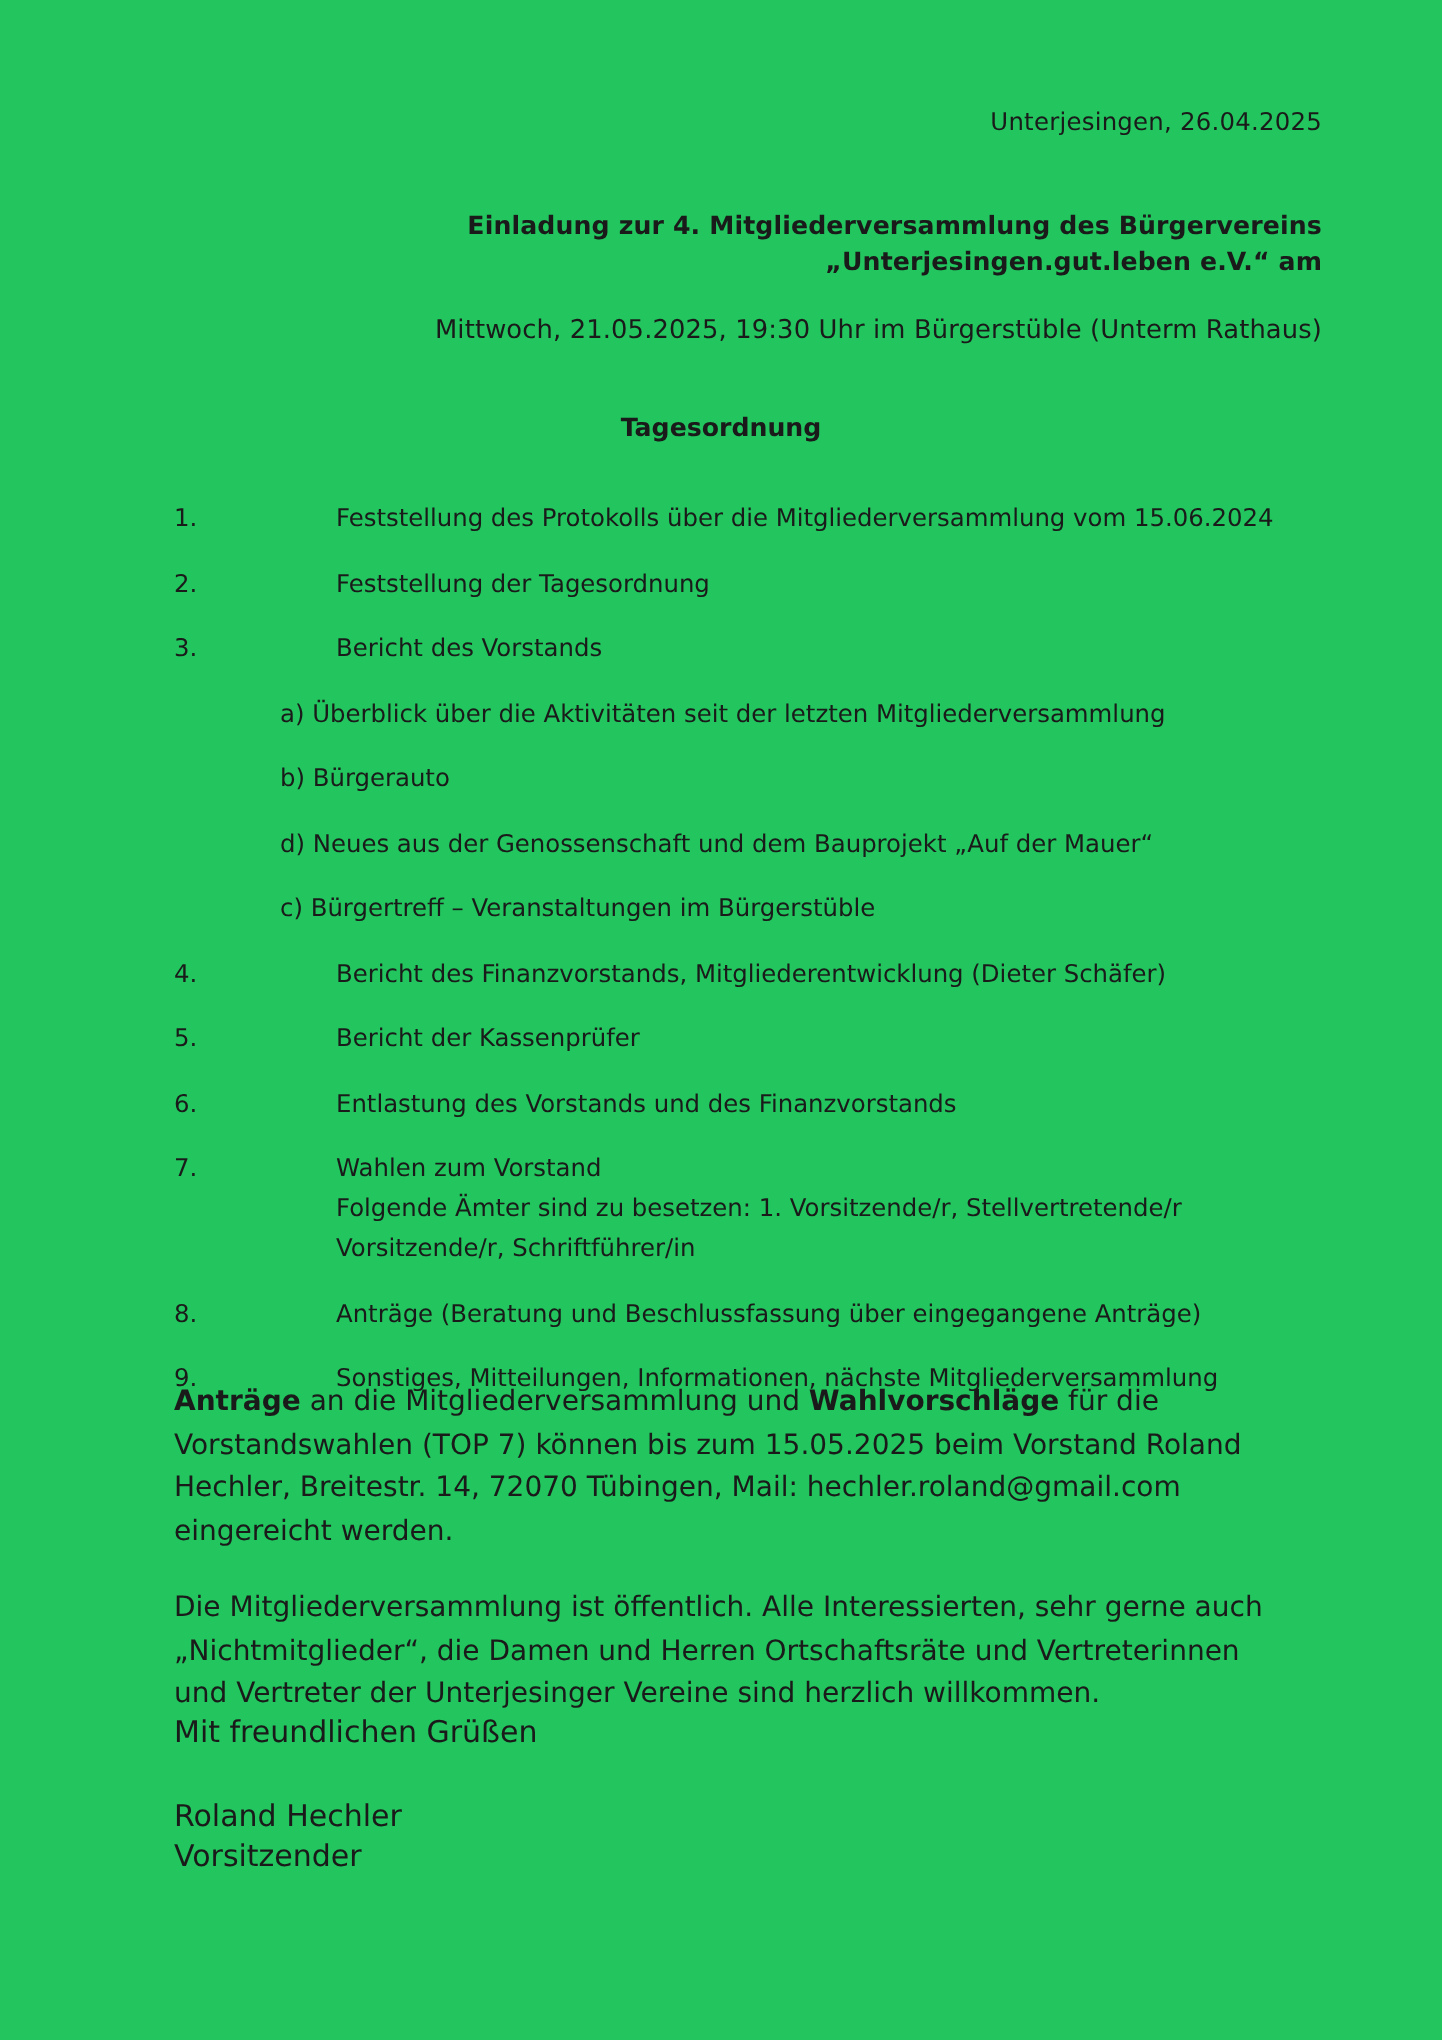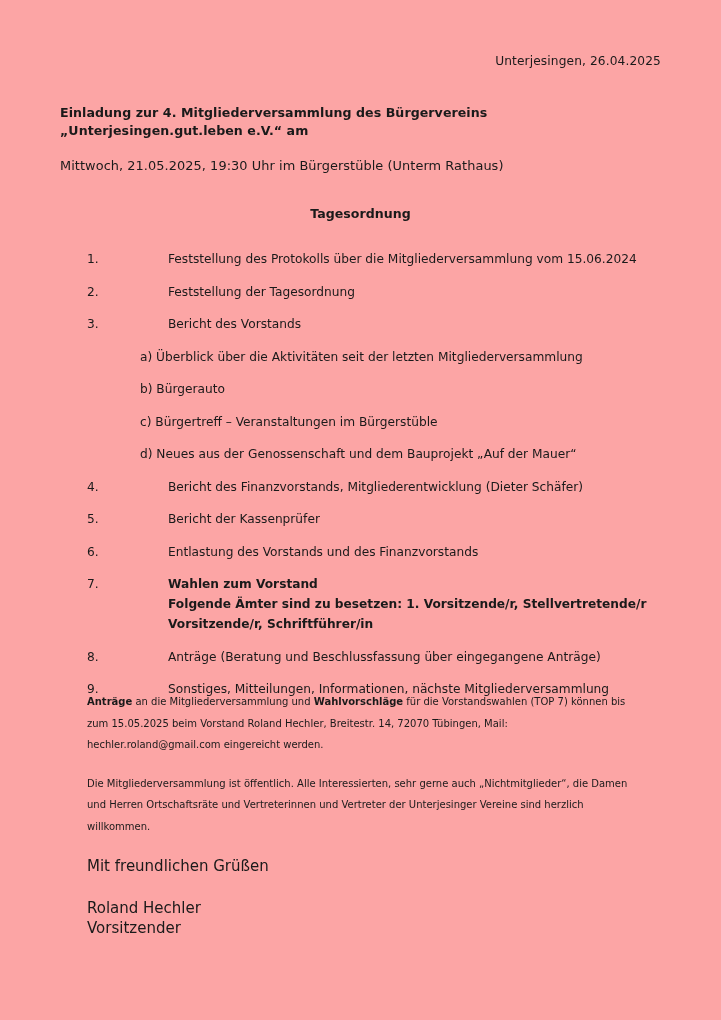--- a/index.html
+++ b/index.html
@@ -10,21 +10,21 @@
   }
   body {
     font-family: "DejaVu Sans", "Liberation Sans", sans-serif;
     color: #1a1a1a;
     -webkit-font-smoothing: antialiased;
   }
   .page {
     position: relative;
     width: 721px;
     height: 1020px;
-    background: #fca5a5;
+    background: #22c55e;
     overflow: hidden;
     box-sizing: border-box;
   }
 
   
   .datebar {
     position: absolute;
     top: 53px;
     left: 60px;
     right: 60px;
@@ -33,21 +33,21 @@
     line-height: 16px;
     letter-spacing: 0.01em;
   }
 
   
   .titleblock {
     position: absolute;
     top: 104px;
     left: 60px;
     right: 60px;
-    text-align: left;
+    text-align: right;
   }
   .title-line {
     font-weight: bold;
     font-size: 12.6px;
     line-height: 18px;
     letter-spacing: 0.005em;
   }
   .title-when {
     font-weight: normal;
     font-size: 12.9px;
@@ -91,33 +91,32 @@
     margin-left: 40px;
   }
   .agenda-sub {
     margin-left: 53px;
     font-size: 12.2px;
     line-height: 20px;
     margin-bottom: 12.5px;
   }
   .agenda-cont {
     display: block;
-    font-weight: bold;
   }
 
   
   .closing {
     position: absolute;
     top: 691px;
     left: 87px;
     width: 553px;
   }
   .closing p {
     margin: 0 0 17px 0;
-    font-size: 10px;
+    font-size: 14px;
     line-height: 21.5px;
   }
   .closing p:last-child {
     margin-bottom: 0;
   }
   .closing b {
     font-weight: bold;
   }
 
   
@@ -164,22 +163,22 @@
       <span class="agenda-text">Feststellung der Tagesordnung</span>
     </div>
 
     <div class="agenda-item">
       <span class="agenda-num">3.</span>
       <span class="agenda-text">Bericht des Vorstands</span>
     </div>
 
     <div class="agenda-sub">a) Überblick über die Aktivitäten seit der letzten Mitgliederversammlung</div>
     <div class="agenda-sub">b) Bürgerauto</div>
+    <div class="agenda-sub">d) Neues aus der Genossenschaft und dem Bauprojekt „Auf der Mauer“</div>
     <div class="agenda-sub">c) Bürgertreff – Veranstaltungen im Bürgerstüble</div>
-    <div class="agenda-sub">d) Neues aus der Genossenschaft und dem Bauprojekt „Auf der Mauer“</div>
 
     <div class="agenda-item">
       <span class="agenda-num">4.</span>
       <span class="agenda-text">Bericht des Finanzvorstands, Mitgliederentwicklung (Dieter Schäfer)</span>
     </div>
 
     <div class="agenda-item">
       <span class="agenda-num">5.</span>
       <span class="agenda-text">Bericht der Kassenprüfer</span>
     </div>

